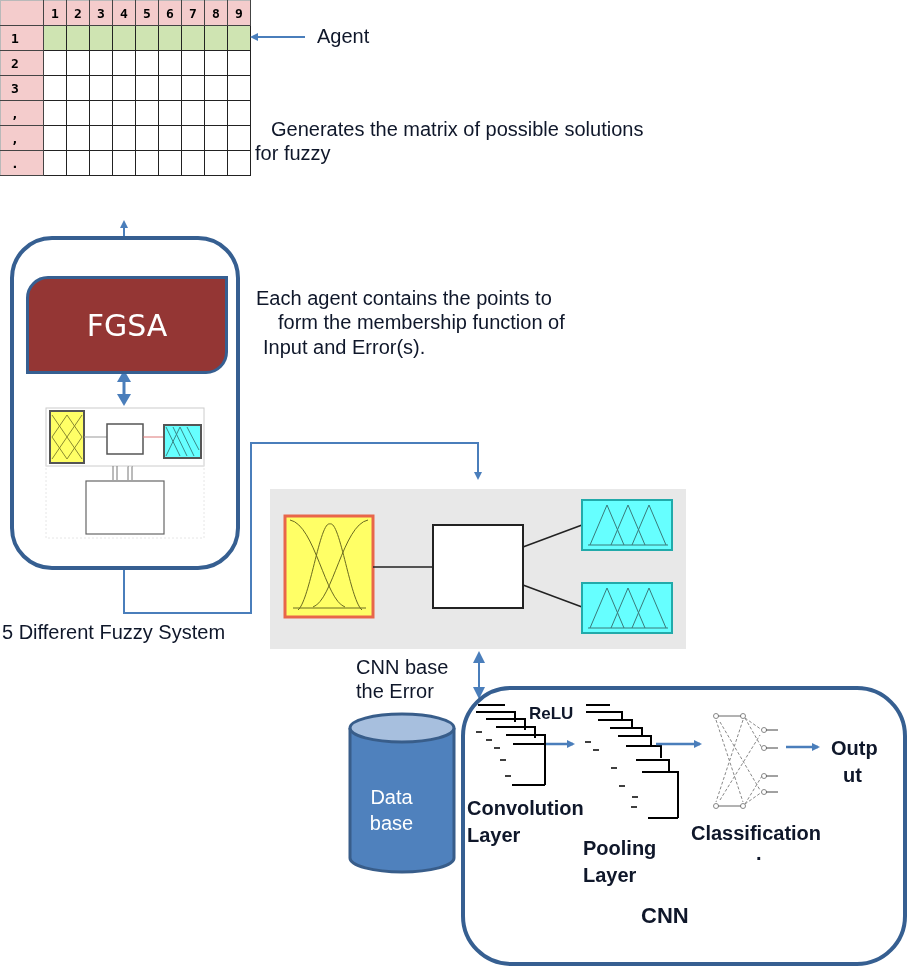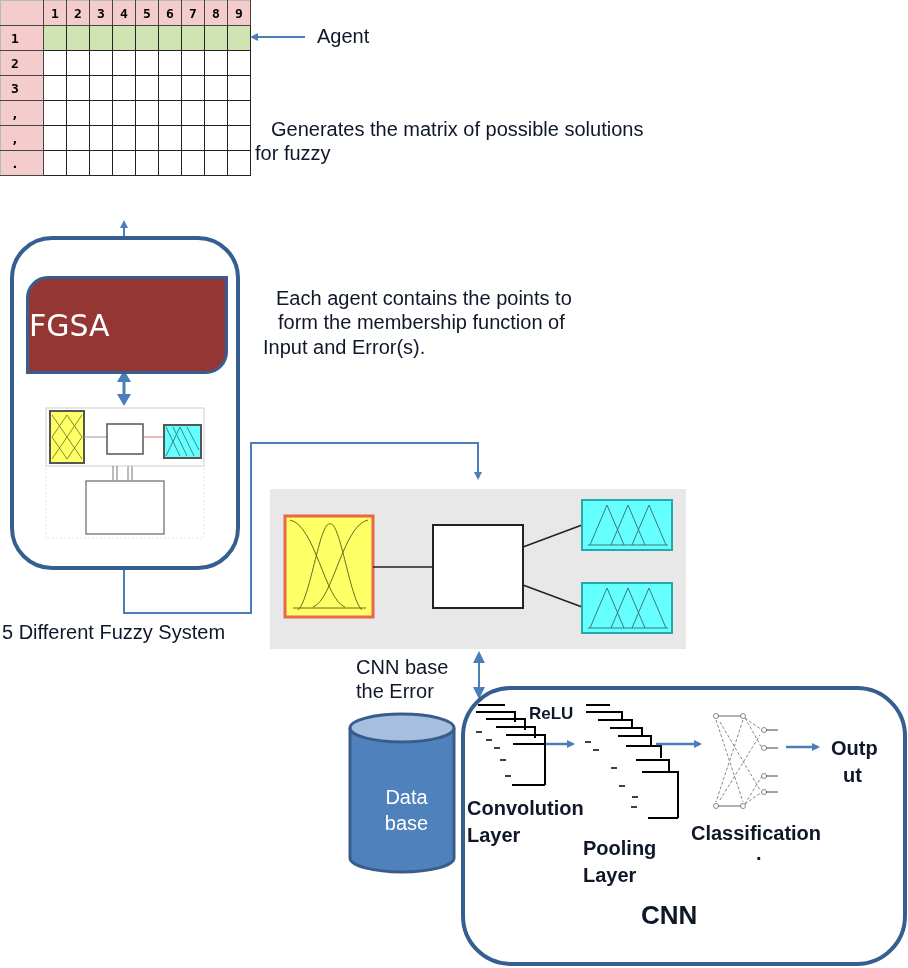--- a/index.html
+++ b/index.html
@@ -7,21 +7,21 @@
   svg.layer { position:absolute; left:0; top:0; }
   .txt { position:absolute; font-family:"Liberation Sans", sans-serif; font-size:20px; line-height:23px; color:#0f172a; }
   .bold { font-weight:bold;text-align:center; }
   
   table.matrix { position:absolute; left:0; top:0; border-collapse:collapse; table-layout:fixed; }
   table.matrix td { border:1px solid #222; height:24px; padding:0; text-align:center; font-family:"DejaVu Sans Mono", monospace; font-weight:bold; font-size:13px; }
   table.matrix td.hdr { background:#f4cccc; border-color:#b9b9b9 #444 #444 #b9b9b9; }
   table.matrix td.rowh { background:#f4cccc; width:32px; text-align:left; padding-left:10px; }
   table.matrix td.agent { background:#cfe4b2; }
   table.matrix td.cell { width:22px; }
-  .fgsa-box { position:absolute; left:26px; top:276px; width:196px; height:92px; background:#943634; border:3px solid #365f91; border-radius:22px 0 22px 0; color:#fff; display:flex; align-items:center; font-size:30px; font-family:"DejaVu Sans", sans-serif; }
+  .fgsa-box { position:absolute; left:26px; top:276px; width:196px; height:92px; background:#943634; border:3px solid #365f91; border-radius:22px 0 22px 0; color:#fff; display:flex; align-items:center; justify-content:center; font-size:30px; font-family:"DejaVu Sans", sans-serif; }
   .db-label { position:absolute; color:#fff; font-size:20px; text-align:center; line-height:26px; }
 </style>
 </head>
 <body>
 
 <table class="matrix">
   <tbody>
       <tr>
     <td class="hdr rowh"></td>
     <td class="hdr cell">1</td>
@@ -197,36 +197,36 @@
 </svg>
 
 <div class="fgsa-box">
     <span>FGSA</span>
   </div>
 
 <div class="txt" style="left:317px;top:25px;">Agent</div>
 <div class="txt" style="left:255px;top:118px;margin-left:16px;">Generates the matrix of possible solutions</div>
 <div class="txt" style="left:255px;top:142px;">for fuzzy</div>
 
-<div class="txt" style="left:276px;top:287px;">Each agent contains the points to</div>
+<div class="txt" style="left:256px;top:287px;">Each agent contains the points to</div>
 <div class="txt" style="left:278px;top:311px;">form the membership function of</div>
 <div class="txt" style="left:263px;top:336px;">Input and Error(s).</div>
 
 <div class="txt" style="left:2px;top:621px;">5 Different Fuzzy System</div>
 
 <div class="txt" style="left:356px;top:656px;">CNN base</div>
 <div class="txt" style="left:356px;top:680px;">the Error</div>
 
-<div class="db-label" style="left:350px;top:784px;width:83px;margin-left:15px;">
+<div class="db-label" style="left:350px;top:784px;width:83px;">
   <div>Data</div>
   <div>base</div>
 </div>
 
 <div class="txt bold" style="left:529px;top:702px;font-size:17px;">ReLU</div>
 <div class="txt bold" style="left:467px;top:797px;">Convolution</div>
 <div class="txt bold" style="left:467px;top:824px;">Layer</div>
 <div class="txt bold" style="left:583px;top:837px;">Pooling</div>
 <div class="txt bold" style="left:583px;top:864px;">Layer</div>
 <div class="txt bold" style="left:691px;top:822px;">Classification</div>
 <div class="txt bold" style="left:756px;top:842px;">.</div>
 <div class="txt bold" style="left:831px;top:737px;">Outp</div>
 <div class="txt bold" style="left:843px;top:764px;">ut</div>
-<div class="txt bold" style="left:641px;top:904px;font-size:26px;">CNN</div>
+<div class="txt bold" style="left:641px;top:904px;font-size:22px;">CNN</div>
 
 </body></html>

